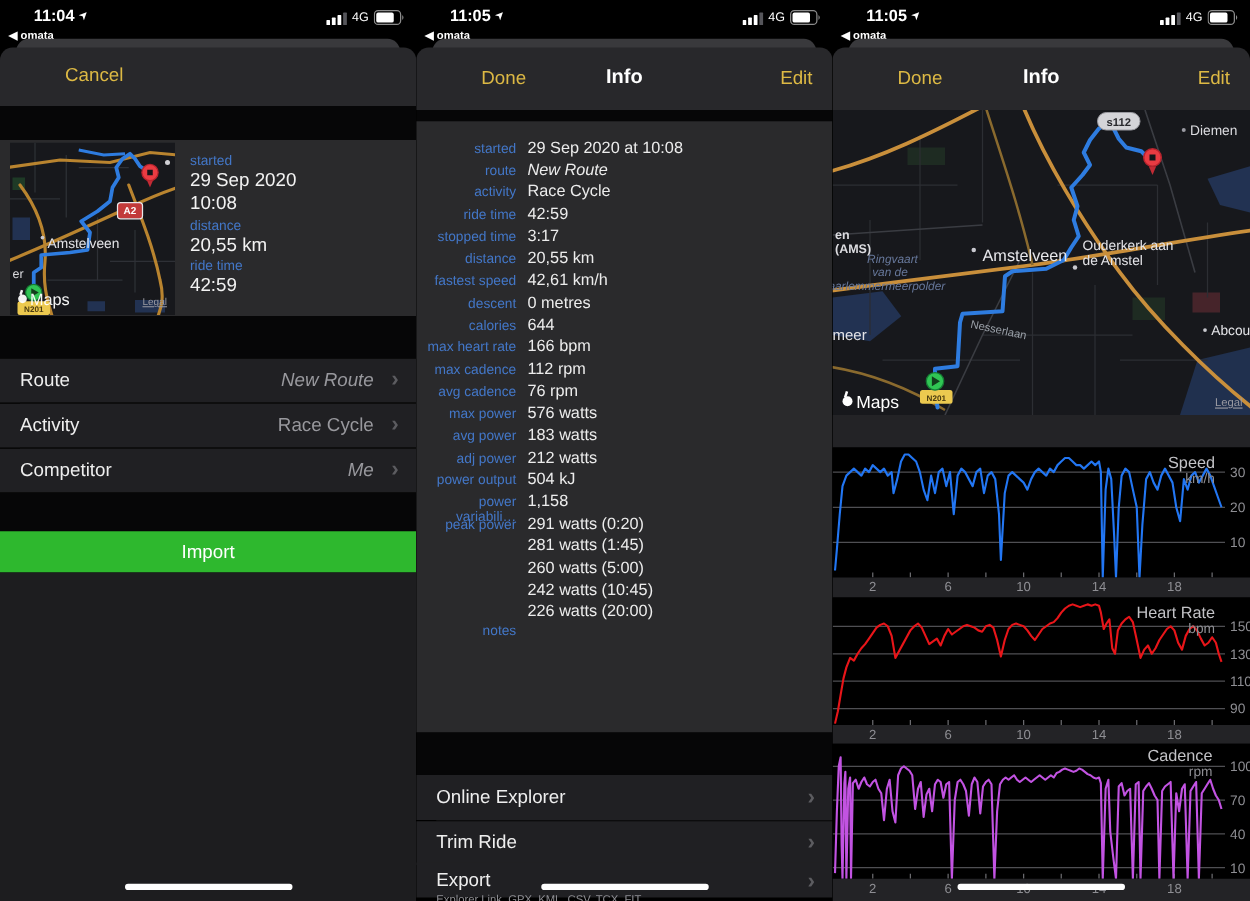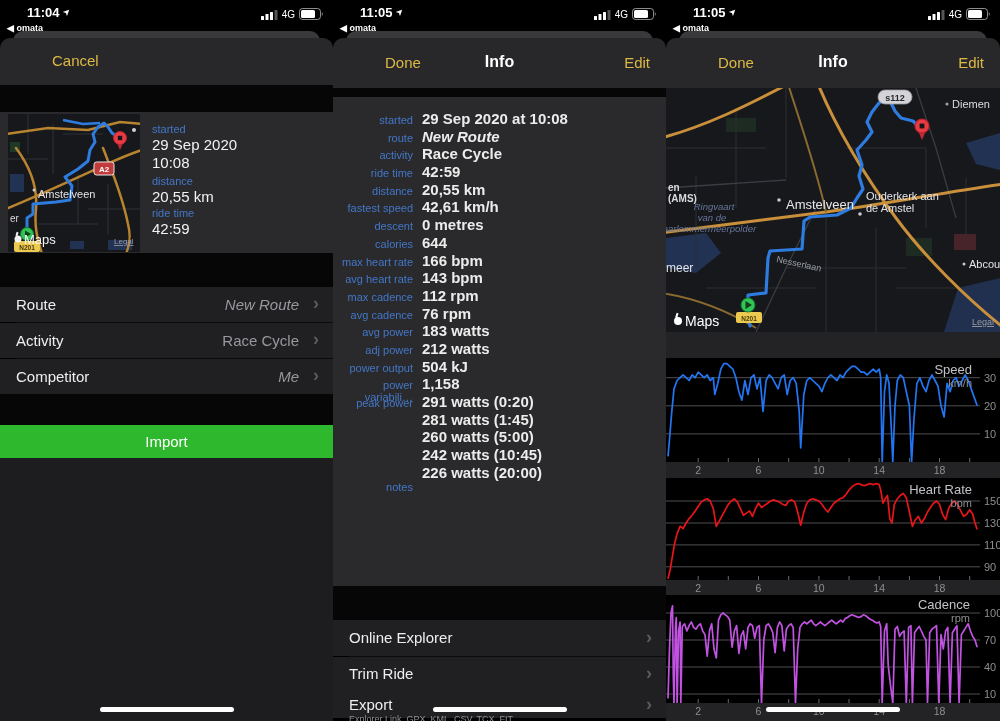--- a/index.html
+++ b/index.html
@@ -38,21 +38,21 @@
   .chev{position:absolute;right:14px;top:6px;color:#5c5c60;font-size:18px;font-weight:bold;}
   .sep{position:absolute;left:16px;right:0;height:1px;background:#0c0c0d;}
   .import-btn{position:absolute;left:0;right:0;top:425px;height:33px;background:#2eb82e;color:#fff;
       font-size:15px;display:flex;align-items:center;justify-content:center;}
   .lower{position:absolute;left:0;right:0;top:458px;bottom:0;background:#1d1d1f;}
   .homepill{position:absolute;left:100px;top:707px;width:134px;height:5px;border-radius:3px;background:#fff;z-index:9;}
   
   #info-list{position:absolute;top:97px;left:0;width:333px;height:489px;background:#2a2a2c;padding-top:13px;box-sizing:border-box;overflow:hidden;}
   .irow{display:flex;height:17.7px;align-items:baseline;}
   .il{width:80px;text-align:right;color:#4377c8;font-size:11px;flex:none;}
-  .iv{margin-left:9px;color:#ececec;font-size:15px;white-space:nowrap;font-weight:bold;}
+  .iv{margin-left:9px;color:#ececec;font-size:13px;white-space:nowrap;}
   .arow{position:absolute;left:0;right:0;background:#202023;}
   .arow-t{position:absolute;left:16px;color:#eee;font-size:15px;}
   .arow-sub{position:absolute;left:16px;color:#8e8e93;font-size:9px;white-space:nowrap;}
   
   .chart{position:absolute;left:0;right:0;background:#000;}
   .xstrip{position:absolute;left:0;right:0;background:#232326;}
   .xtick{position:absolute;top:2px;color:#8e8e93;font-size:10.5px;width:20px;text-align:center;}
   .ctitle{position:absolute;text-align:right;color:#c2c2c6;font-size:13px;}
   .cunit{position:absolute;text-align:right;color:#8e8e93;font-size:11px;}
   svg text{font-family:"Liberation Sans",sans-serif;}
@@ -206,50 +206,54 @@
         </div>
         <div class="irow">
           <span class="il">activity</span>
           <span class="iv">Race Cycle</span>
         </div>
         <div class="irow">
           <span class="il">ride time</span>
           <span class="iv">42:59</span>
         </div>
         <div class="irow">
+          <span class="il">stopped time</span>
+          <span class="iv">3:17</span>
+        </div>
+        <div class="irow">
           <span class="il">distance</span>
           <span class="iv">20,55 km</span>
         </div>
         <div class="irow">
           <span class="il">fastest speed</span>
           <span class="iv">42,61 km/h</span>
         </div>
         <div class="irow">
           <span class="il">descent</span>
           <span class="iv">0 metres</span>
         </div>
         <div class="irow">
           <span class="il">calories</span>
           <span class="iv">644</span>
         </div>
         <div class="irow">
           <span class="il">max heart rate</span>
           <span class="iv">166 bpm</span>
         </div>
         <div class="irow">
-          <span class="il">avg heart rate</span>
-          <span class="iv">143 bpm</span>
-        </div>
-        <div class="irow">
           <span class="il">max cadence</span>
           <span class="iv">112 rpm</span>
         </div>
         <div class="irow">
           <span class="il">avg cadence</span>
           <span class="iv">76 rpm</span>
+        </div>
+        <div class="irow">
+          <span class="il">max power</span>
+          <span class="iv">576 watts</span>
         </div>
         <div class="irow">
           <span class="il">avg power</span>
           <span class="iv">183 watts</span>
         </div>
         <div class="irow">
           <span class="il">adj power</span>
           <span class="iv">212 watts</span>
         </div>
         <div class="irow">

